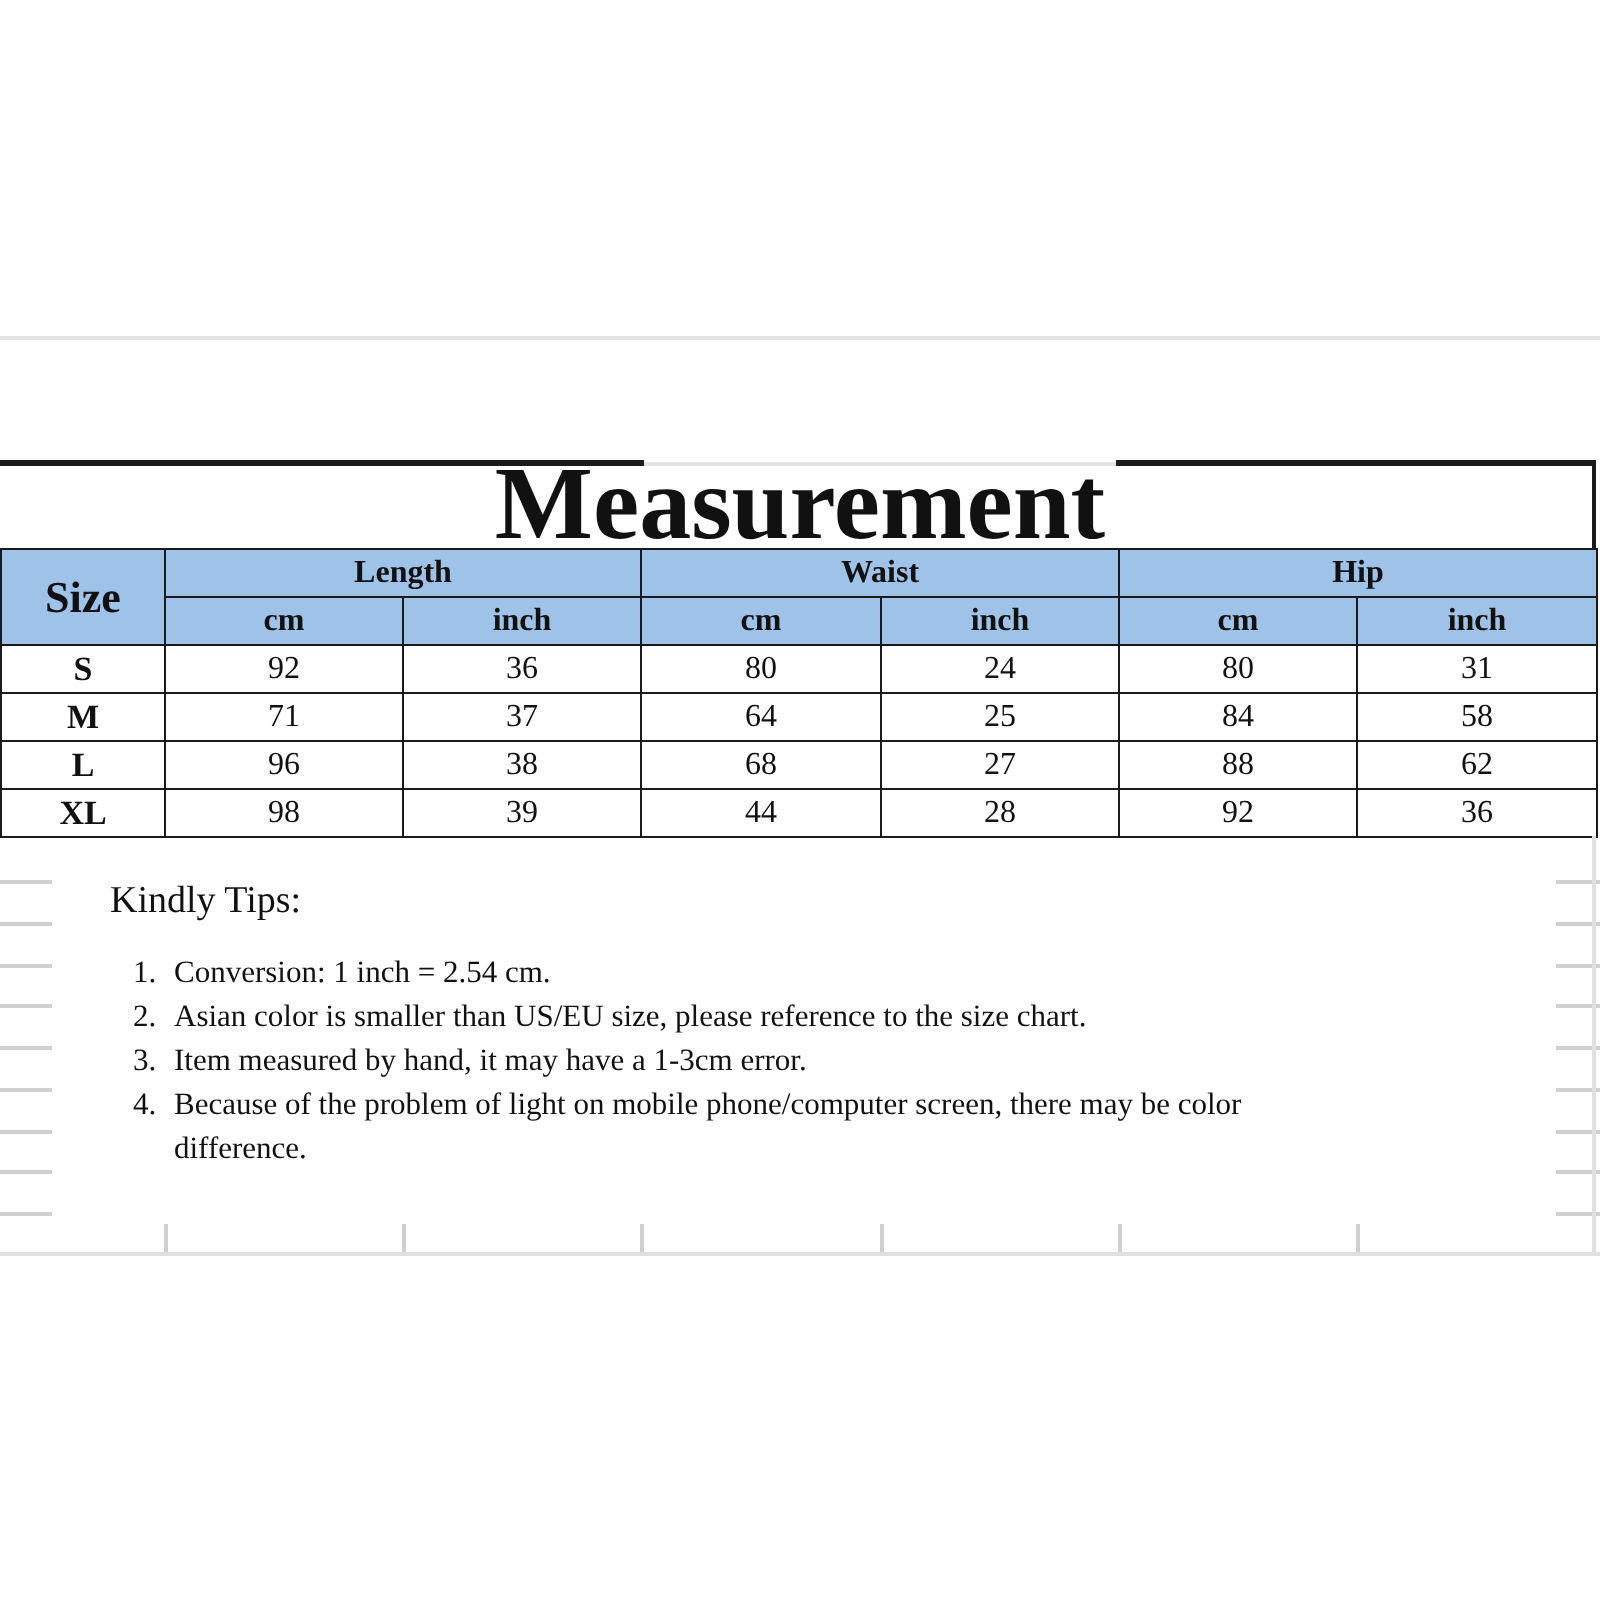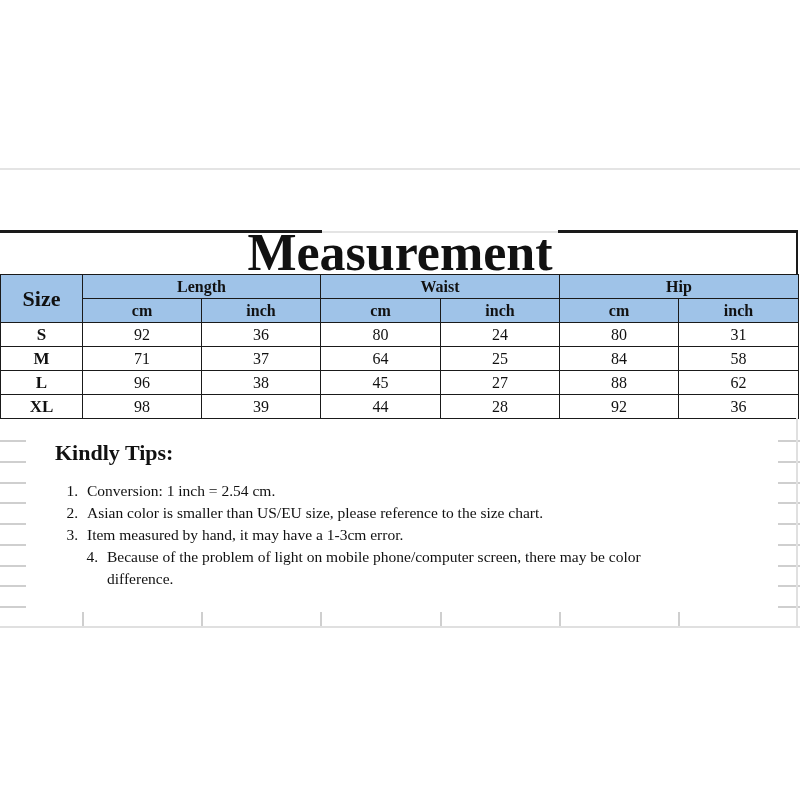--- a/index.html
+++ b/index.html
@@ -11,24 +11,24 @@
   .rborder { position:absolute; left:796px; top:232px; width:2px; height:186px; background:#1a1a1a; }
   table.meas { position:absolute; left:0; top:274px; border-collapse:collapse; width:798px; table-layout:fixed; }
   table.meas td, table.meas th { border:1.5px solid #1a1a1a; text-align:center; padding:0; }
   table.meas th { background:#9fc3e8; font-weight:bold; font-size:16px; }
   table.meas th.size { font-size:22px;text-align:center; }
   table.meas tr.h1 th { height:23px; }
   table.meas tr.h2 th { height:23px; }
   table.meas td { height:23px; font-size:16px; background:#fff; }
   table.meas td.sz { font-weight:bold; font-size:17px; }
   .tips { position:absolute; left:55px; top:440px; font-size:17px; }
-  .tips h3 { margin:0 0 14px 0; font-weight:bold; font-size:22px; }
+  .tips h3 { margin:0 0 14px 0; font-weight:normal; font-size:19px; }
   .tips ol { margin:0; padding-left:27px;font-family:Liberation Serif, serif; }
   .tips li { font-size:15.5px; line-height:22px; padding-left:5px; }
-  .tips li:last-child { width:600px;margin-left:20px; }
+  .tips li:last-child { width:600px; }
   .tick { position:absolute; height:1.5px; background:#cfcfcf; width:26px; }
   .vtick { position:absolute; width:1.5px; height:14px; background:#cfcfcf; }
   .bottomgray { position:absolute; left:0; top:626px; width:800px; height:2px; background:#e0e0e0; }
   .rgray { position:absolute; left:796px; top:418px; width:2px; height:210px; background:#e0e0e0; }
 </style>
 </head>
 <body>
 
 <div class="hline topgray"></div>
 
@@ -79,21 +79,21 @@
     <td>37</td>
     <td>64</td>
     <td>25</td>
     <td>84</td>
     <td>58</td>
   </tr>
   <tr>
     <td class="sz">L</td>
     <td>96</td>
     <td>38</td>
-    <td>45</td>
+    <td>68</td>
     <td>27</td>
     <td>88</td>
     <td>62</td>
   </tr>
   <tr>
     <td class="sz">XL</td>
     <td>98</td>
     <td>39</td>
     <td>44</td>
     <td>28</td>

